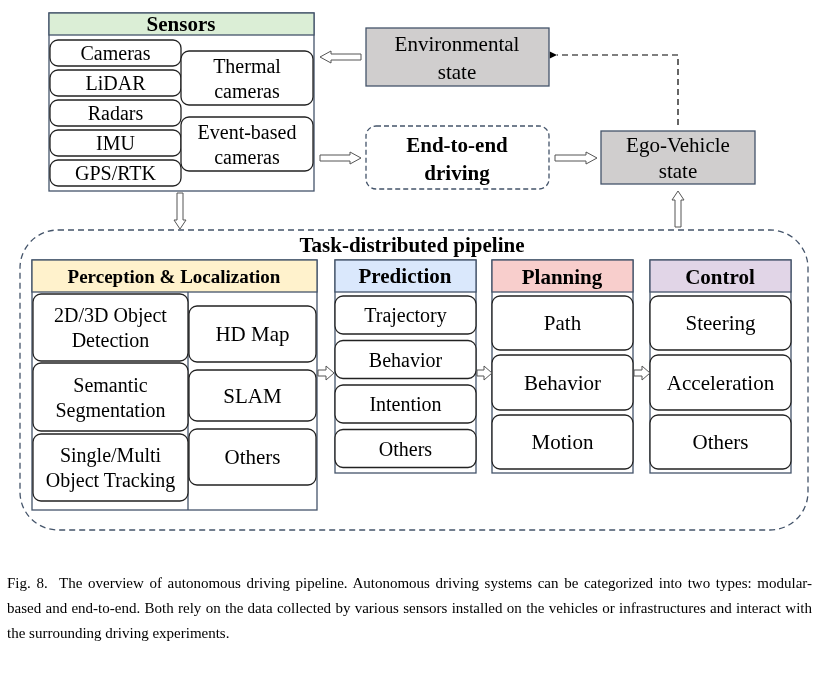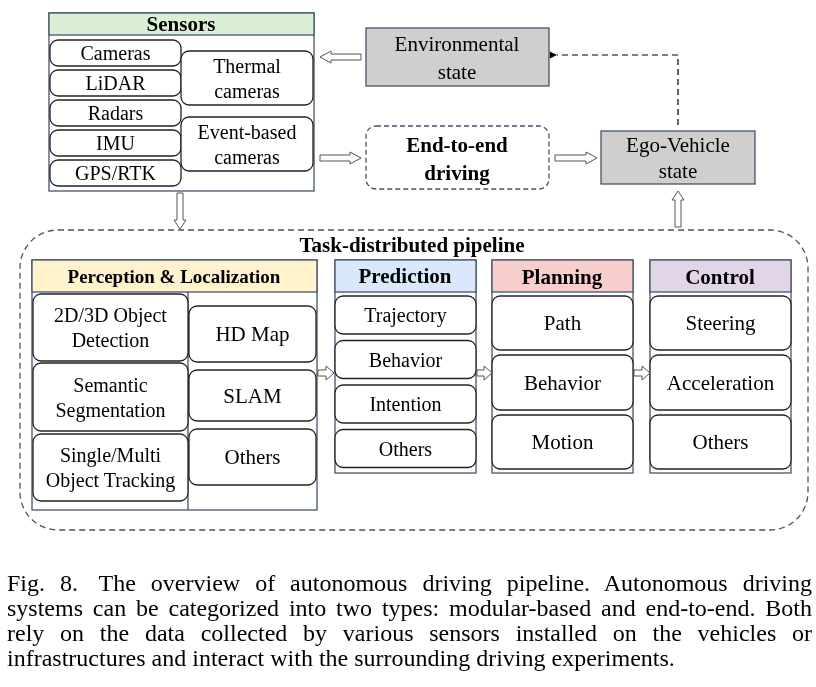--- a/index.html
+++ b/index.html
@@ -2,21 +2,21 @@
 <html><head>
 <meta charset="utf-8">
 <style>
   html, body { margin:0; padding:0; background:#ffffff; }
   body { width:816px; height:687px; position:relative; overflow:hidden;
          font-family:"Liberation Serif", "DejaVu Serif", serif; color:#000; }
   svg { position:absolute; left:0; top:0; }
   .lbl { font-family:"Liberation Serif", "DejaVu Serif", serif; fill:#000; }
   .caption { position:absolute; left:7px; top:571px; width:805px;
              font-family:"Liberation Serif", "DejaVu Serif", serif;
-             font-size:24px; line-height:25px; text-align:justify;
+             font-size:15px; line-height:25px; text-align:justify;
              text-align-last:left; color:#000; }
   .caption .fig { margin-right:6px; }
 </style>
 </head>
 <body>
 
 <svg id="diagram" width="816" height="560" viewBox="0 0 816 560" xmlns="http://www.w3.org/2000/svg">
   <defs>
     <marker id="smallArrow" markerWidth="8" markerHeight="8" refX="1" refY="4" orient="auto">
       <path d="M7,1 L1,4 L7,7 Z" fill="#000"></path>

